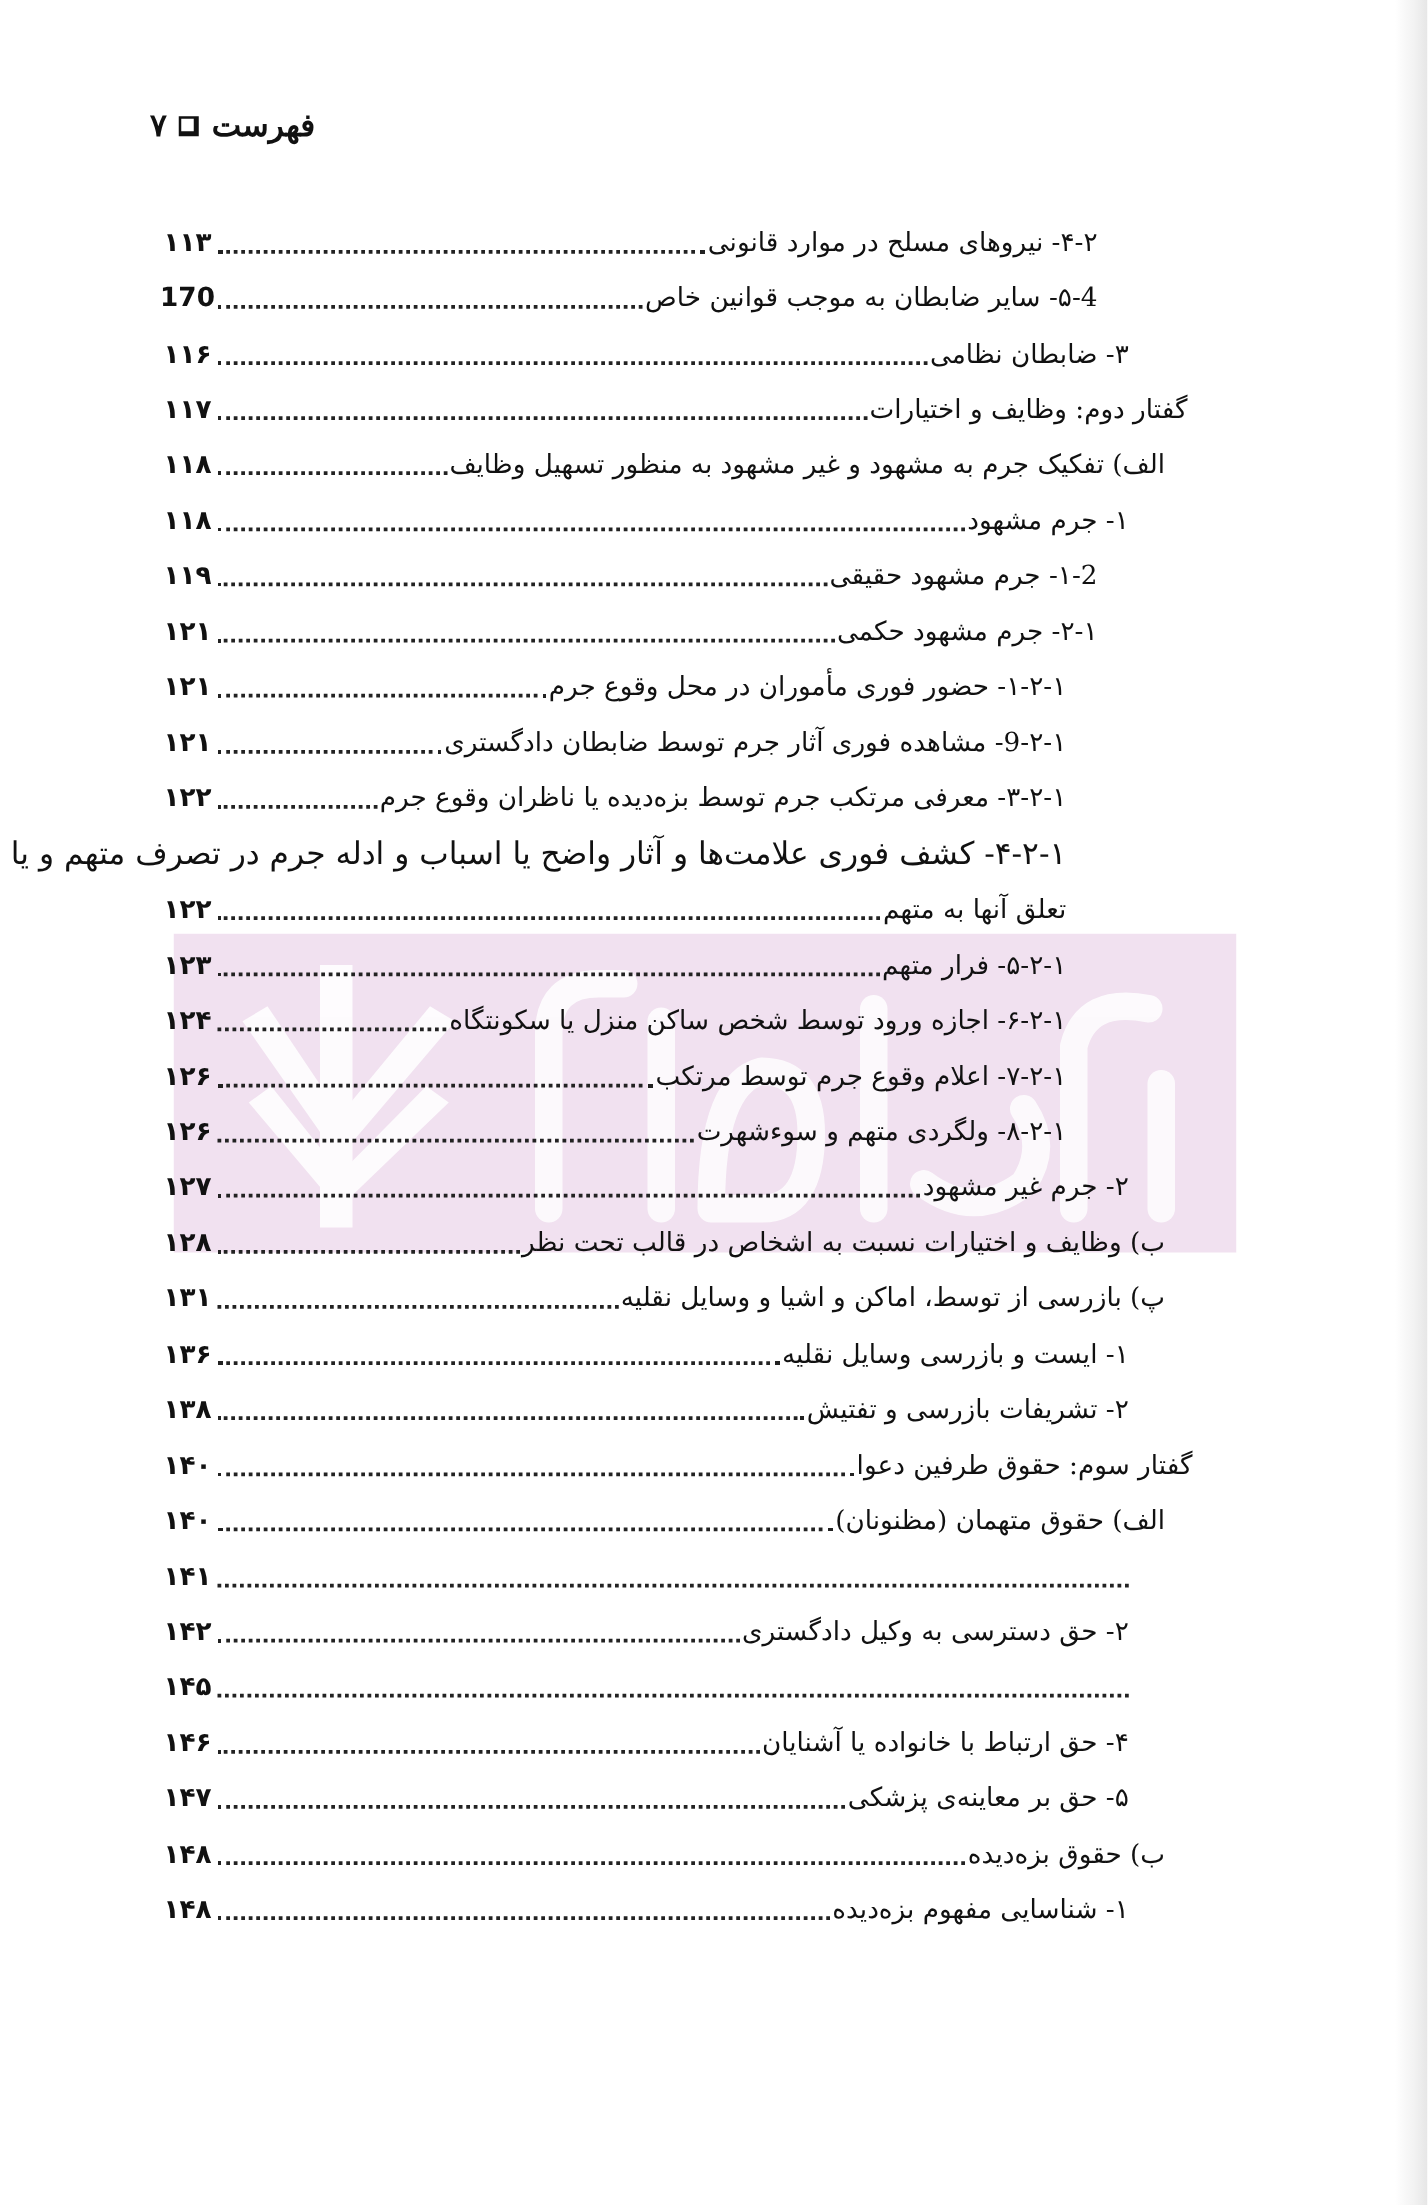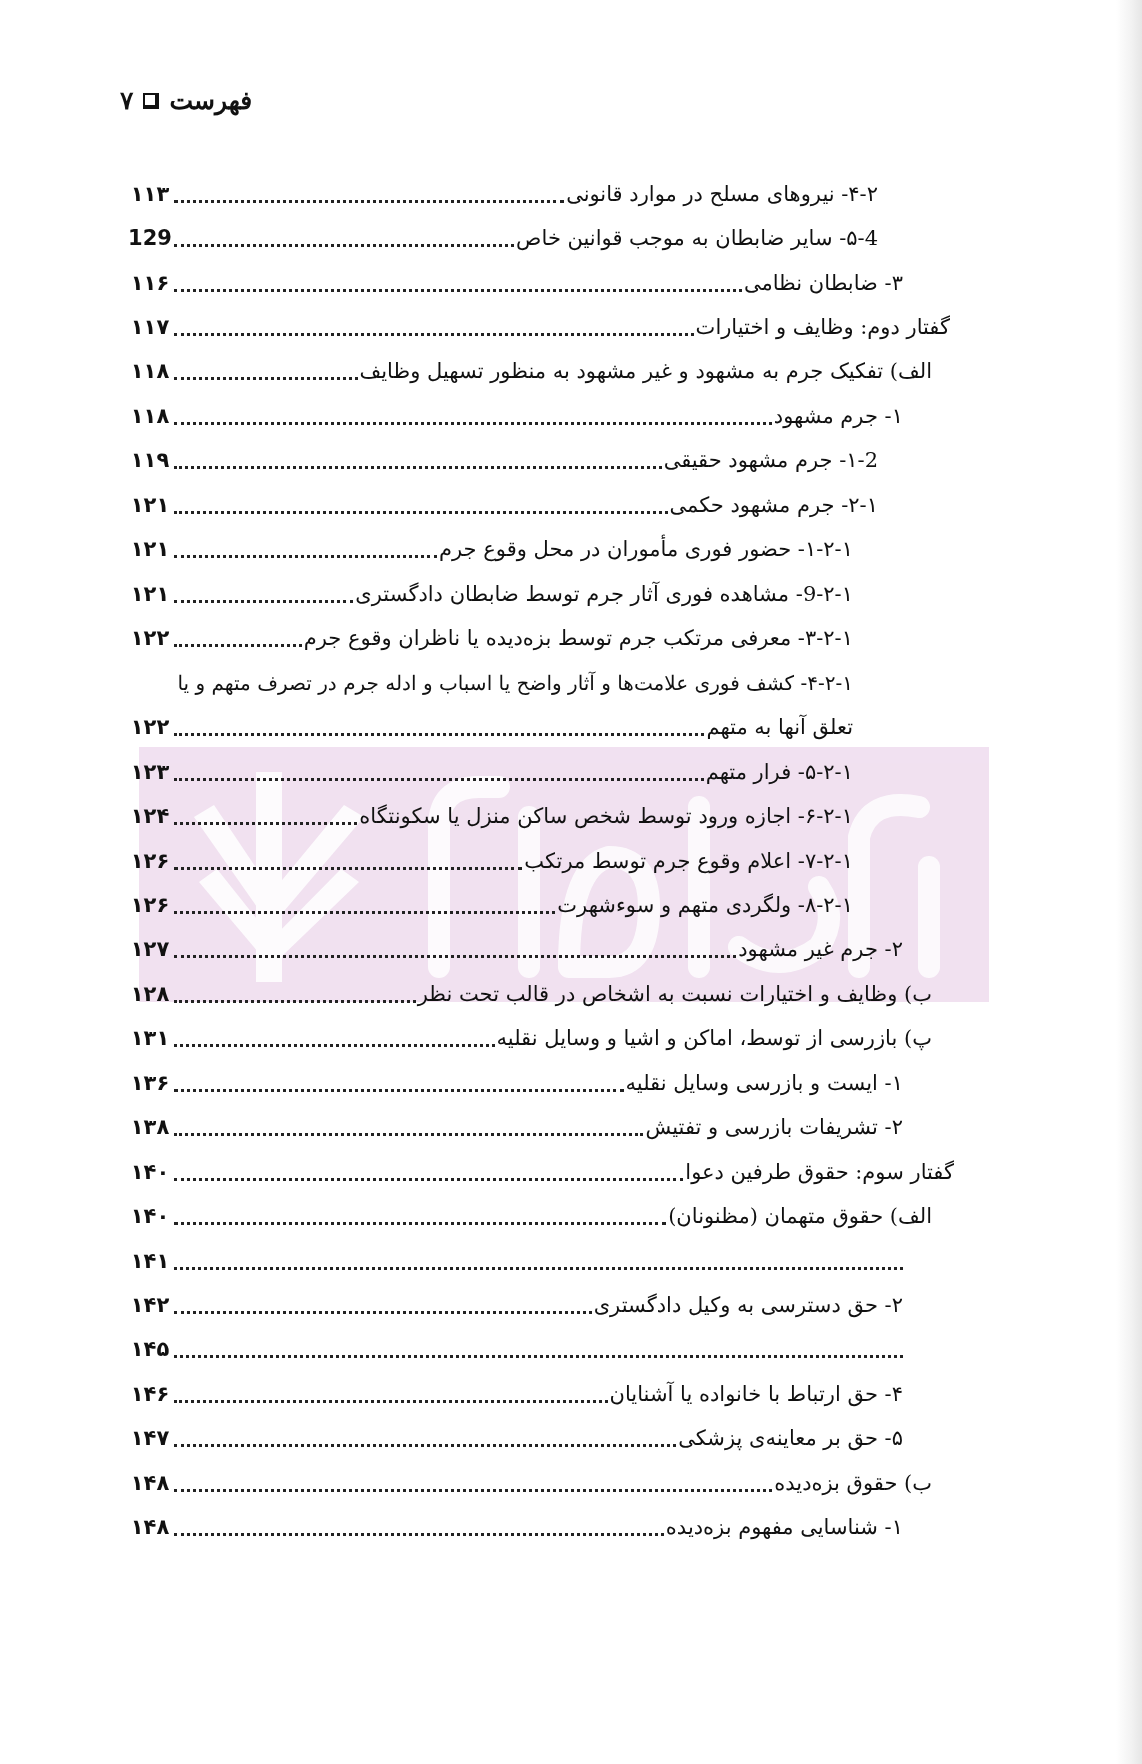--- a/index.html
+++ b/index.html
@@ -141,21 +141,21 @@
 
     <div class="row" style="top:0px; width:750px;">
       <span class="title">۴-۲- نیروهای مسلح در موارد قانونی</span>
       <span class="leader"></span>
       <span class="page-num">۱۱۳</span>
     </div>
 
     <div class="row" style="top:44px; width:750px;">
       <span class="title">۵-4- سایر ضابطان به موجب قوانین خاص</span>
       <span class="leader"></span>
-      <span class="page-num">129</span>
+      <span class="page-num">170</span>
     </div>
 
     <div class="row" style="top:89px; width:775px;">
       <span class="title">۳- ضابطان نظامی</span>
       <span class="leader"></span>
       <span class="page-num">۱۱۶</span>
     </div>
 
     <div class="row" style="top:133px; width:822px;">
       <span class="title">گفتار دوم: وظایف و اختیارات</span>
@@ -199,21 +199,21 @@
       <span class="page-num">۱۲۱</span>
     </div>
 
     <div class="row" style="top:444px; width:725px;">
       <span class="title">۳-۲-۱- معرفی مرتکب جرم توسط بزه‌دیده یا ناظران وقوع جرم</span>
       <span class="leader"></span>
       <span class="page-num">۱۲۲</span>
     </div>
 
     <div class="row no-leader" style="top:489px; width:725px;">
-      <span class="title" style="font-size:20px; letter-spacing:-0.3px;">۴-۲-۱- کشف فوری علامت‌ها و آثار واضح یا اسباب و ادله جرم در تصرف متهم و یا</span>
+      <span class="title" style="font-size:25px; letter-spacing:-0.3px;">۴-۲-۱- کشف فوری علامت‌ها و آثار واضح یا اسباب و ادله جرم در تصرف متهم و یا</span>
 
     </div>
 
     <div class="row" style="top:533px; width:725px;">
       <span class="title">تعلق آنها به متهم</span>
       <span class="leader"></span>
       <span class="page-num">۱۲۲</span>
     </div>
 
     <div class="row" style="top:578px; width:725px;">

